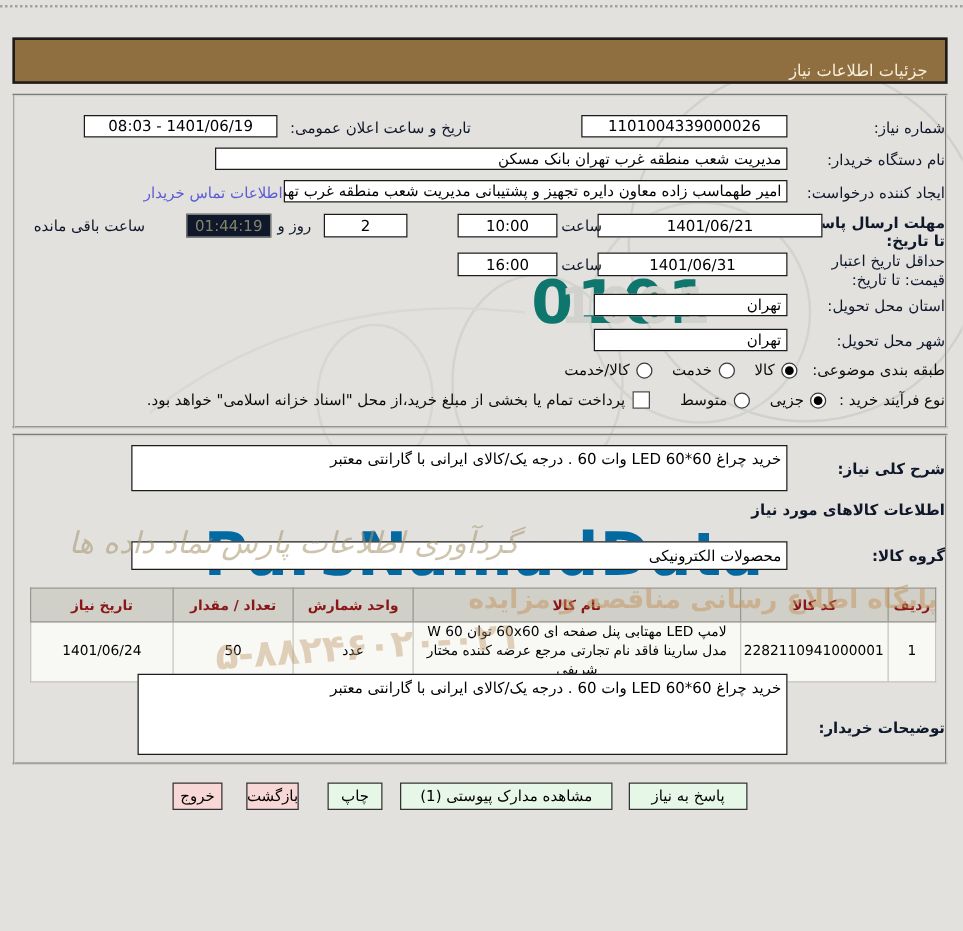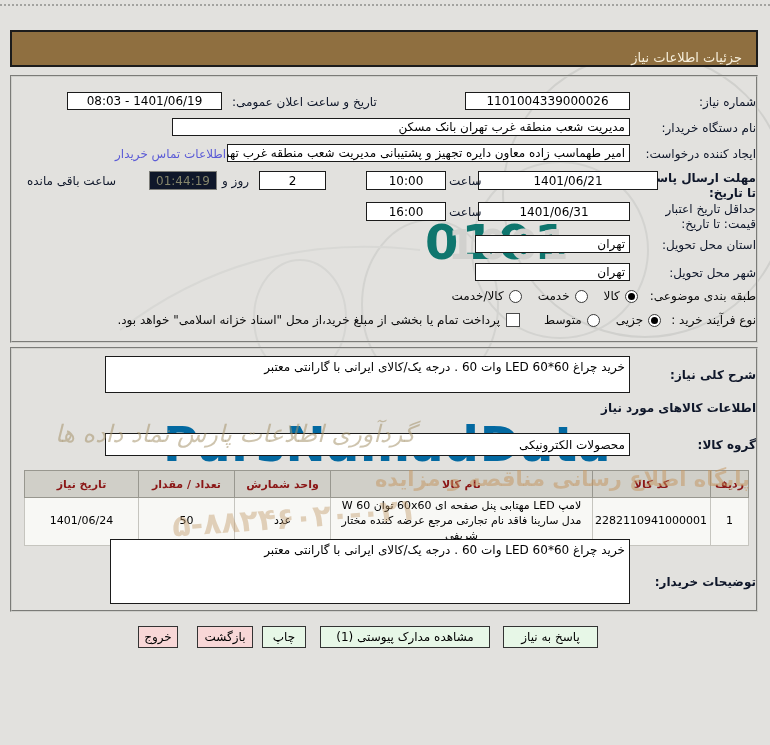--- a/index.html
+++ b/index.html
@@ -158,16 +158,16 @@
       </tr>
     </tbody>
   </table>
 
   <div class="lbl b" style="right:14px;top:575px;">توضیحات خریدار:</div>
   <div class="field top" style="left:110px;top:539px;width:520px;height:65px;">خرید چراغ 60*60 LED  وات 60 . درجه یک/کالای ایرانی با گارانتی معتبر</div>
 
   <div class="btn green" style="left:503px;width:95px;">پاسخ به نیاز</div>
   <div class="btn green" style="left:320px;width:170px;">مشاهده مدارک پیوستی (1)</div>
   <div class="btn green" style="left:262px;width:44px;">چاپ</div>
-  <div class="btn pink" style="left:197px;width:56px;">بازگشت</div>
+  <div class="btn pink" style="left:197px;width:42px;">بازگشت</div>
   <div class="btn pink" style="left:138px;width:40px;">خروج</div>
 
 </div>
 
 </body></html>

